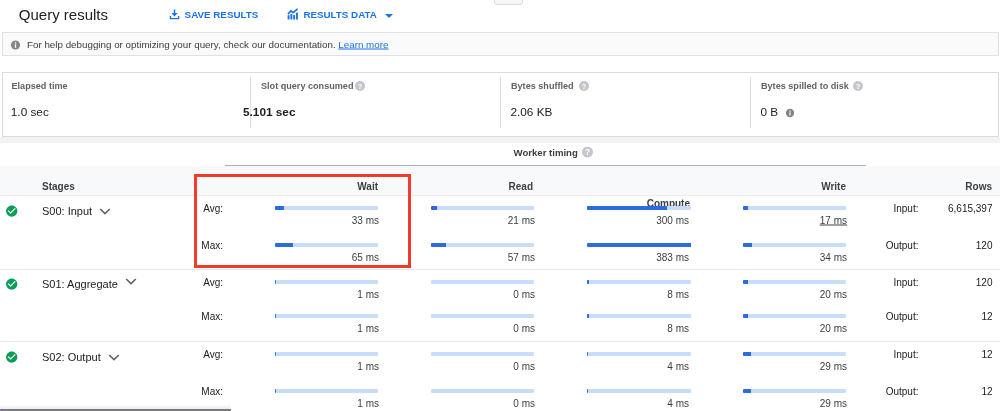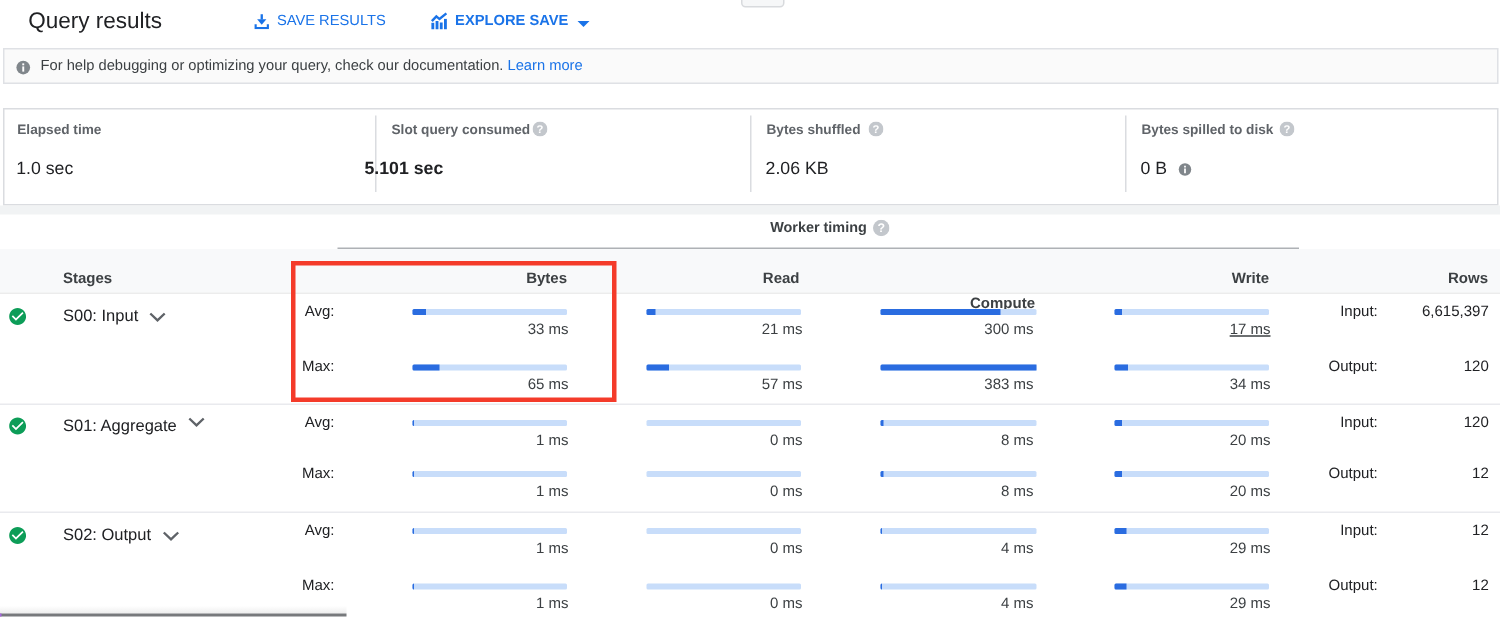--- a/index.html
+++ b/index.html
@@ -23,43 +23,43 @@
 
 <div class="abs cy" style="left:18.8px;top:13.8px;font-size:15px;color:#202124;">Query results</div>
 
 <div class="abs cy" style="left:169px;top:14.2px;">
   <svg width="11" height="11" viewBox="0 0 20 20">
       <rect x="8.6" y="1.8" width="2.8" height="6.4" fill="#1a73e8"></rect>
       <polygon points="4.4,8 15.6,8 10,14.4" fill="#1a73e8"></polygon>
       <path d="M2.6 13.8 V 18.7 H 17.4 V 13.8" fill="none" stroke="#1a73e8" stroke-width="2.6"></path>
     </svg>
 </div>
-<div class="abs cy" style="left:184.6px;top:13.6px;font-size:9.8px;font-weight:400;letter-spacing:0;color:#1a73e8;">SAVE RESULTS</div>
+<div class="abs cy" style="left:184.6px;top:13.6px;font-size:9.8px;font-weight:700;letter-spacing:0;color:#1a73e8;">SAVE RESULTS</div>
 
 <div class="abs cy" style="left:286.7px;top:14.2px;">
   <svg width="12" height="12" viewBox="0 0 12 12">
     <rect x="0.6" y="7.2" width="1.9" height="4.3" fill="#1a73e8"></rect>
     <rect x="3.4" y="6.0" width="1.9" height="5.5" fill="#1a73e8"></rect>
     <rect x="6.2" y="7.0" width="1.9" height="4.5" fill="#1a73e8"></rect>
     <rect x="9.0" y="4.6" width="1.9" height="6.9" fill="#1a73e8"></rect>
     <polyline points="0.9,6.1 3.9,2.9 6.0,4.7 10.6,0.9" fill="none" stroke="#1a73e8" stroke-width="1.6"></polyline>
   </svg>
 </div>
-<div class="abs cy" style="left:303.4px;top:13.6px;font-size:9.8px;font-weight:700;letter-spacing:0;color:#1a73e8;">EXPLORE SAVE</div>
+<div class="abs cy" style="left:303.4px;top:13.6px;font-size:9.8px;font-weight:700;letter-spacing:0;color:#1a73e8;">RESULTS DATA</div>
 <div class="abs" style="left:385px;top:13.6px;width:0;height:0;border-left:4.4px solid transparent;border-right:4.4px solid transparent;border-top:4.2px solid #1a73e8;"></div>
 
 <div class="abs" style="left:2px;top:32px;width:997px;height:24px;background:#fafafa;border:1px solid #dfe1e5;box-sizing:border-box;"></div>
 <div class="abs cy" style="left:9.5px;top:44.8px;">
   <svg width="11" height="11" viewBox="0 0 24 24">
       <circle cx="12" cy="12" r="10" fill="#80868b"></circle>
       <rect x="10.6" y="6" width="2.8" height="2.8" fill="#fff"></rect>
       <rect x="10.6" y="10.4" width="2.8" height="7.6" fill="#fff"></rect>
     </svg>
 </div>
-<div class="abs cy" style="left:27px;top:44.2px;font-size:9.8px;color:#3c4043;">For help debugging or optimizing your query, check our documentation. <span style="color:#1a73e8;text-align:right;">Learn more</span></div>
+<div class="abs cy" style="left:27px;top:44.2px;font-size:9.8px;color:#3c4043;">For help debugging or optimizing your query, check our documentation. <span style="color:#1a73e8;text-decoration:underline;text-align:right;">Learn more</span></div>
 
 <div class="abs" style="left:2px;top:72px;width:997px;height:65px;background:#fff;border:1px solid #dadce0;box-sizing:border-box;"></div>
 <div class="abs" style="left:250px;top:77px;width:1px;height:51px;background:#dadce0;"></div>
 <div class="abs" style="left:500px;top:77px;width:1px;height:51px;background:#dadce0;"></div>
 <div class="abs" style="left:750px;top:77px;width:1px;height:51px;background:#dadce0;"></div>
 
 <div class="abs cy statlbl" style="left:11.5px;top:85.5px;font-size:9.1px;font-weight:700;color:#5f6368;">Elapsed time</div>
 <div class="abs cy" style="left:10.8px;top:111.5px;font-size:11.8px;color:#202124;">1.0 sec</div>
 
 <div class="abs cy statlbl" style="left:261px;top:85.5px;font-size:9.1px;font-weight:700;color:#5f6368;">Slot query consumed</div>
@@ -102,21 +102,21 @@
 <div class="abs cy qicon" style="left:582px;top:152px;">
     <svg width="11" height="11" viewBox="0 0 10 10">
       <circle cx="5" cy="5" r="5" fill="#c3c7cc"></circle>
       <text x="5" y="7.6" font-size="7.5" font-weight="bold" fill="#fff" text-anchor="middle" font-family="Liberation Sans">?</text>
     </svg>
   </div>
 <div class="abs" style="left:225px;top:165px;width:641px;height:1px;background:#aeb1b5;"></div>
 
 <div class="abs" style="left:0;top:166px;width:1000px;height:29px;background:#f8f9fa;"></div>
 <div class="abs cy hdr" style="left:42px;top:186px;">Stages</div>
-<div class="abs cy hdr r" style="left:278px;top:186px;width:100px;">Bytes</div>
+<div class="abs cy hdr r" style="left:278px;top:186px;width:100px;">Wait</div>
 <div class="abs cy hdr r" style="left:433px;top:186px;width:100px;">Read</div>
 <div class="abs cy hdr r" style="left:590px;top:203px;width:100px;">Compute</div>
 <div class="abs cy hdr r" style="left:746px;top:186px;width:100px;">Write</div>
 <div class="abs cy hdr r" style="left:892px;top:186px;width:100px;">Rows</div>
 <div class="sep" style="top:195px;background:#ececec;"></div>
 
 <div class="sep" style="top:269px;"></div>
 <div class="sep" style="top:341px;"></div>
 
 <div class="abs cy" style="left:4.9px;top:211px;height:13.5px;">

